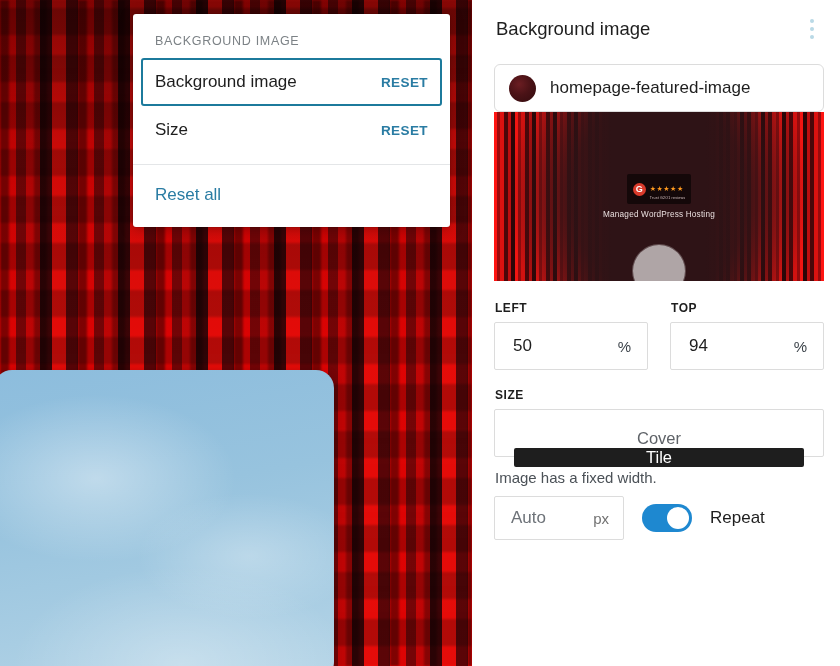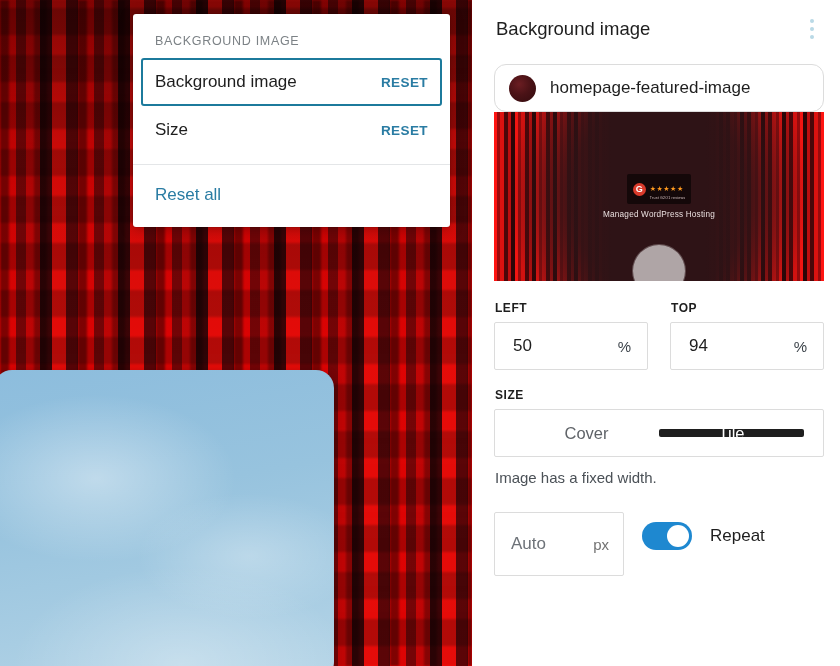--- a/index.html
+++ b/index.html
@@ -120,21 +120,21 @@
   .sb-title { font-size: 18.5px; color: #1e1e1e; font-weight: 400; }
   .kebab {
     display: flex; flex-direction: column; align-items: center; gap: 4px;
     padding: 6px 8px;
   }
   .kebab i { display:block; width: 4px; height: 4px; border-radius: 50%; background: #b9d9e6; }
 
   .media-chip {
     display: flex; align-items: center; gap: 14px;
     height: 48px; margin-top: 6px;
-    border: 1px solid #dcdcdc; border-radius: 12px;
+    border: 1px solid #dcdcdc; border-radius: 6px;
     padding: 0 14px;
   }
   .chip-thumb {
     width: 27px; height: 27px; border-radius: 50%;
     background: radial-gradient(circle at 38% 34%, #6b1d22 0%, #4a1216 45%, #320b0e 100%);
     flex: none;
   }
   .chip-label { font-size: 17px; color: #1e1e1e; }
 
   .field-label {
@@ -210,34 +210,34 @@
     height: 48px; border: 1px solid #dcdcdc; border-radius: 2px;
     padding: 0 16px 0 18px;
   }
   .num-val { font-size: 17px; color: #1e1e1e; }
   .num-unit { font-size: 15px; color: #3c434a; }
 
   .seg-group {
     display: flex; align-items: stretch;
     height: 48px; border: 1px solid #dcdcdc; border-radius: 2px;
     padding: 19px;
+    flex-direction: column;
   }
   .seg { flex: 1; display: flex; align-items: center; justify-content: center;
     font-size: 16.5px; color: #5f6368; border-radius: 2px; }
   .seg.active { background: #1e1e1e; color: #ffffff; font-weight: 400; }
 
   .hint { font-size: 15px; color: #4b5157; margin: 12px 0 10px 1px; }
 
   .bottom-row { display: flex; align-items: center; gap: 18px; }
   .auto-field {
     display: flex; align-items: center; justify-content: space-between;
-    width: 130px; height: 64px;
+    width: 130px; height: 44px;
     border: 1px solid #dcdcdc; border-radius: 2px;
     padding: 0 14px 0 16px;
-    margin-top: 16px;
   }
   .auto-val { font-size: 17px; color: #6d7278; }
   .auto-unit { font-size: 15px; color: #737373; }
   .toggle {
     width: 50px; height: 28px; border-radius: 14px;
     background: #1e88d0; position: relative; flex: none;
   }
   .toggle .knob {
     position: absolute; right: 3px; top: 3px;
     width: 22px; height: 22px; border-radius: 50%;

